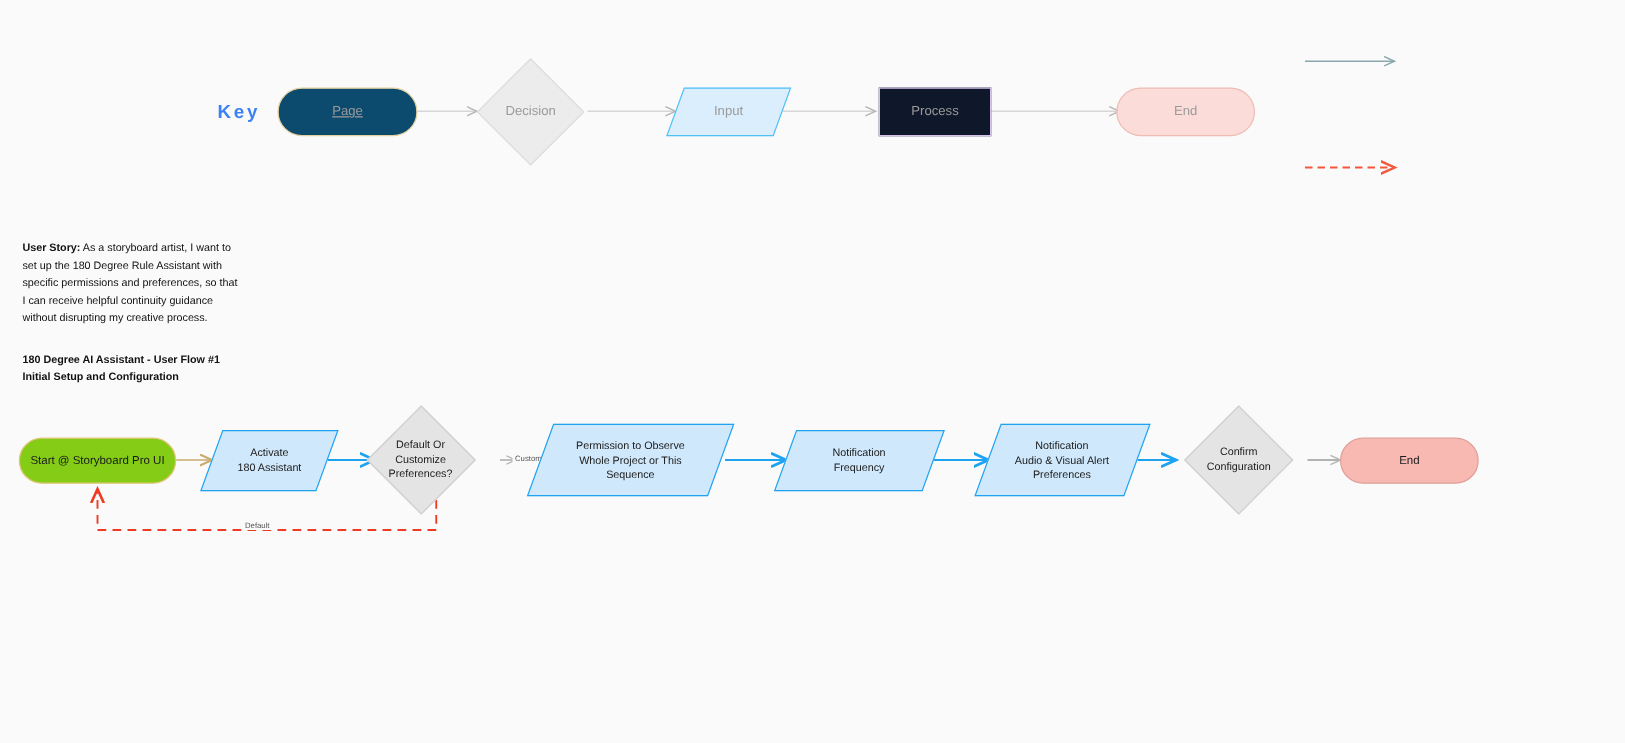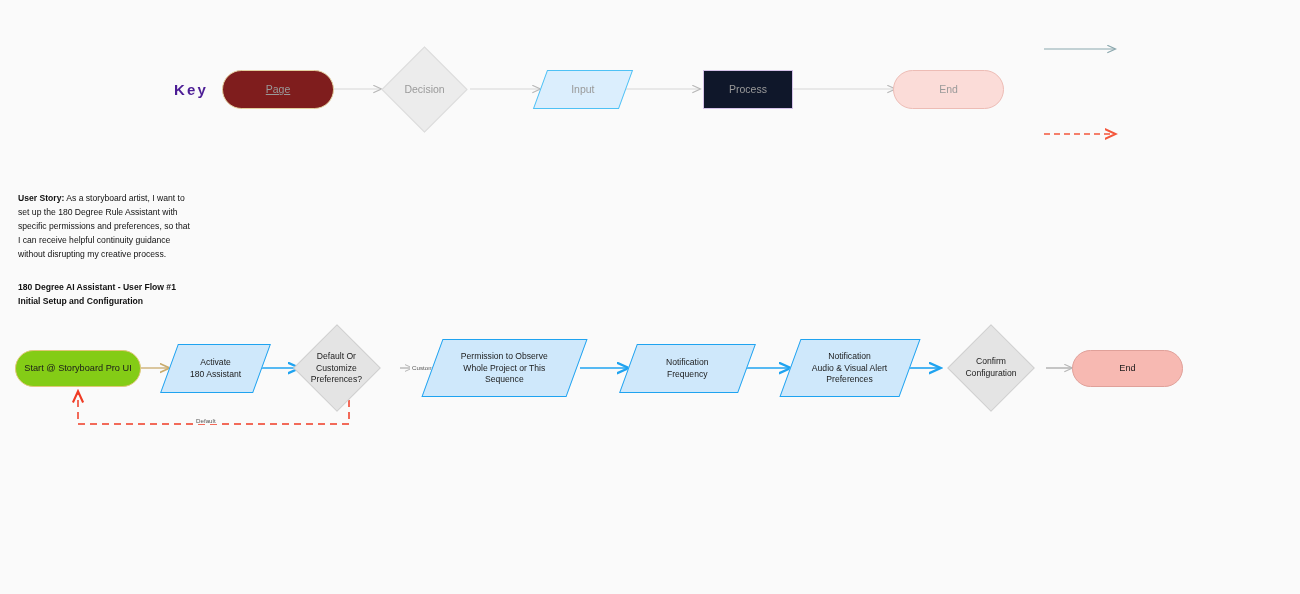--- a/index.html
+++ b/index.html
@@ -23,25 +23,25 @@
     text-align: center;
     color: #333;
     line-height: 1.35;
     user-select: none;
   }
   .node .lbl { display: block; padding: 0 6px; }
 
   
   .key-title {
     position: absolute;
-    font-size: 15px; font-weight: 600; color: #4c1d95;
+    font-size: 15px; font-weight: 600; color: #3b82f6;
     letter-spacing: 2.2px;
   }
   .k-page {
-    background: #7f1d1d; border: 1.4px solid #e3cf9f;
+    background: #0c4a6e; border: 1.4px solid #e3cf9f;
     border-radius: 26px;
     color: #9a9a9a; font-size: 10.5px; text-decoration: underline;
   }
   .k-decision, .k-input, .k-process, .k-end { color: #9a9a9a; font-size: 10.5px; }
   .k-decision-shape {
     position: absolute;
     background: #ececec; border: 1.4px solid #dcdcdc;
   }
   .k-input-shape {
     position: absolute;

